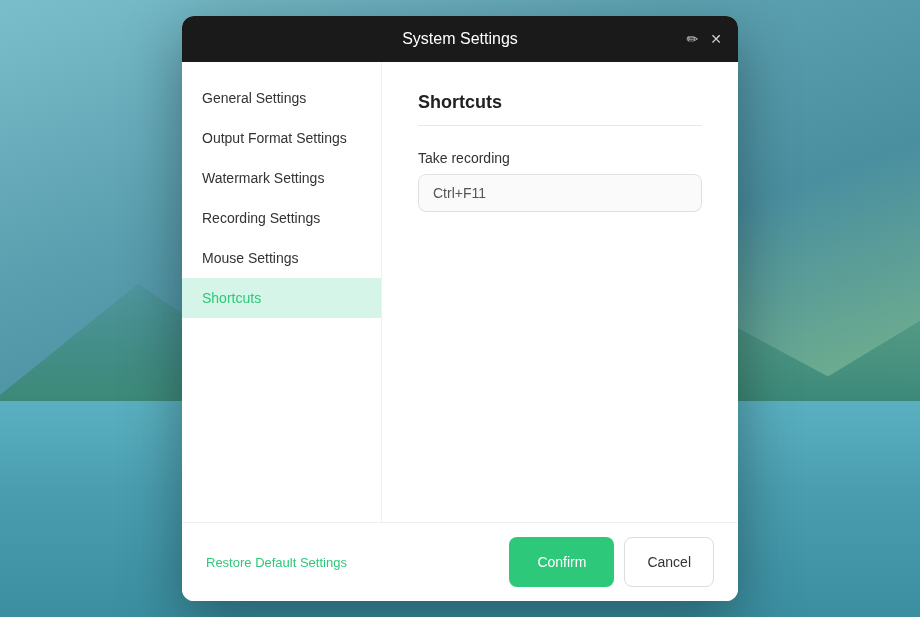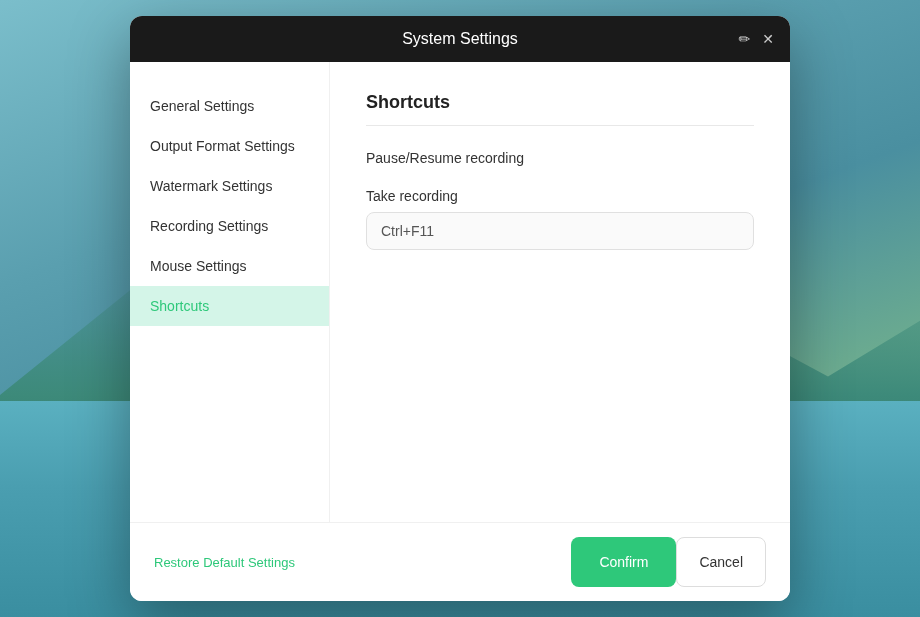--- a/index.html
+++ b/index.html
@@ -46,21 +46,21 @@
 
     .modal-overlay {
       position: relative;
       z-index: 10;
       display: flex;
       align-items: center;
       justify-content: center;
     }
 
     .modal {
-      width: 660px;
+      width: 556px;
       background: #fff;
       border-radius: 12px;
       overflow: hidden;
       box-shadow: 0 20px 60px rgba(0,0,0,0.35);
     }
 
     .modal-header {
       background: #1a1a1a;
       color: #fff;
       display: flex;
@@ -93,21 +93,21 @@
 
     .modal-body {
       display: flex;
       height: 460px;
     }
 
     .sidebar {
       width: 200px;
       background: #fff;
       border-right: 1px solid #f0f0f0;
-      padding: 24px 0;
+      padding: 16px 0;
       flex-shrink: 0;
     }
 
     .sidebar-item {
       padding: 12px 20px;
       font-size: 14px;
       color: #333;
       cursor: pointer;
       border-radius: 0;
       transition: background 0.15s;
@@ -172,20 +172,21 @@
       font-size: 13px;
       color: #2ec87a;
       cursor: pointer;
       background: none;
       border: none;
       font-family: inherit;
     }
 
     .footer-actions {
       display: flex;
+      gap: 10px;
     }
 
     .btn-confirm {
       padding: 9px 28px;
       background: #2ec87a;
       color: #fff;
       border: none;
       border-radius: 8px;
       font-size: 14px;
       font-weight: 500;
@@ -236,21 +237,20 @@
         <div class="sidebar-item">Mouse Settings</div>
         <div class="sidebar-item active">Shortcuts</div>
       </div>
 
       <div class="content">
         <div class="content-title">Shortcuts</div>
         <hr class="divider">
 
 
         <div class="field-group">
-          <div class="field-label">Pause/Resume recording</div>
         </div>
 
         <div class="field-group">
           <div class="field-label">Take recording</div>
           <input class="field-input" type="text" value="Ctrl+F11" style="">
         </div>
       </div>
 
     </div>
 

